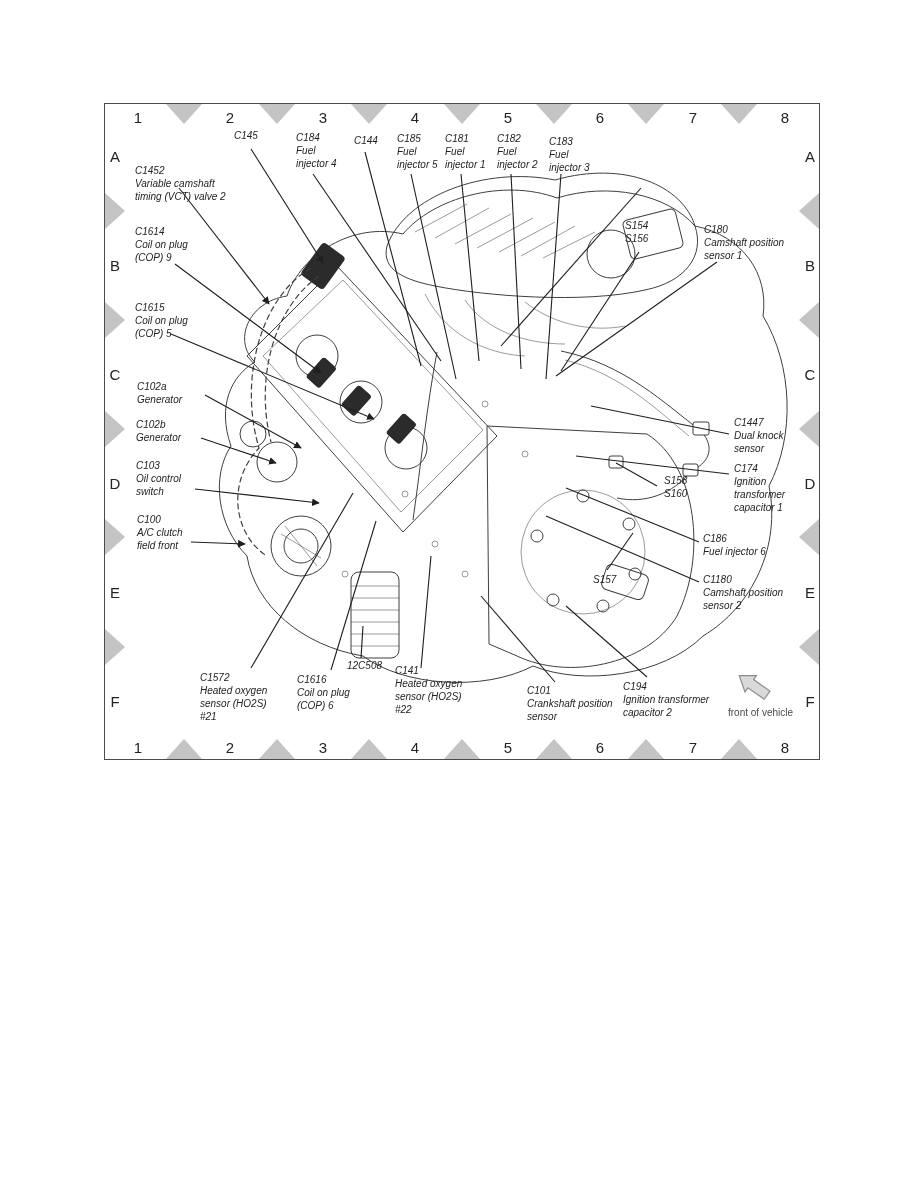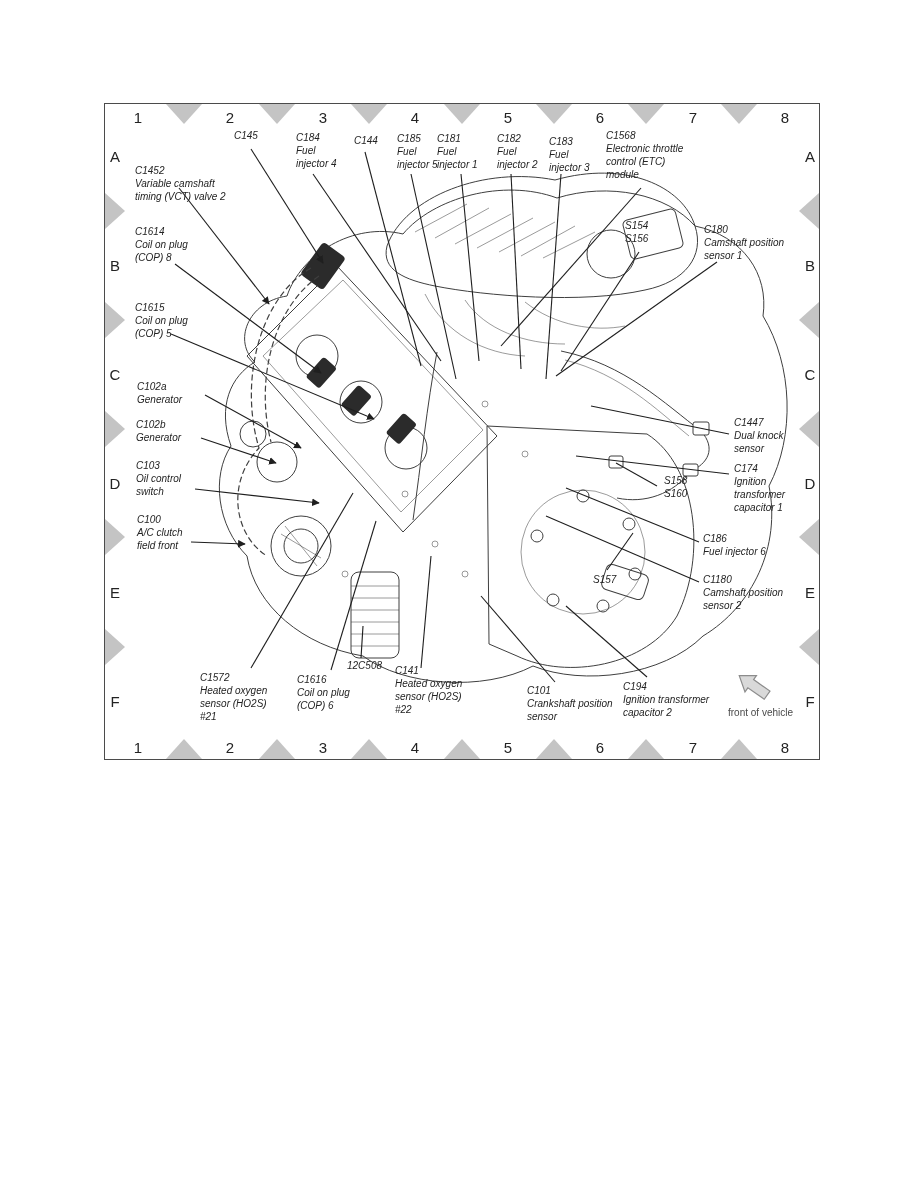--- a/index.html
+++ b/index.html
@@ -187,41 +187,37 @@
     <div class="callout" style="left:30px;top:60px">C1452
 Variable camshaft
 timing (VCT) valve 2</div>
     <div class="callout" style="left:191px;top:27px">C184
 Fuel
 injector 4</div>
     <div class="callout" style="left:249px;top:30px">C144</div>
     <div class="callout" style="left:292px;top:28px">C185
 Fuel
 injector 5</div>
-    <div class="callout" style="left:332px;top:28px">C181
+    <div class="callout" style="left:340px;top:28px">C181
 Fuel
 injector 1</div>
     <div class="callout" style="left:392px;top:28px">C182
 Fuel
 injector 2</div>
     <div class="callout" style="left:444px;top:31px">C183
 Fuel
 injector 3</div>
-    <div class="callout" style="left:501px;top:25px">C1568
-Electronic throttle
-control (ETC)
-module</div>
     <div class="callout" style="left:520px;top:115px">S154
 S156</div>
     <div class="callout" style="left:599px;top:119px">C180
 Camshaft position
 sensor 1</div>
     <div class="callout" style="left:30px;top:121px">C1614
 Coil on plug
-(COP) 8</div>
+(COP) 9</div>
     <div class="callout" style="left:30px;top:197px">C1615
 Coil on plug
 (COP) 5</div>
     <div class="callout" style="left:32px;top:276px">C102a
 Generator</div>
     <div class="callout" style="left:31px;top:314px">C102b
 Generator</div>
     <div class="callout" style="left:31px;top:355px">C103
 Oil control
 switch</div>

